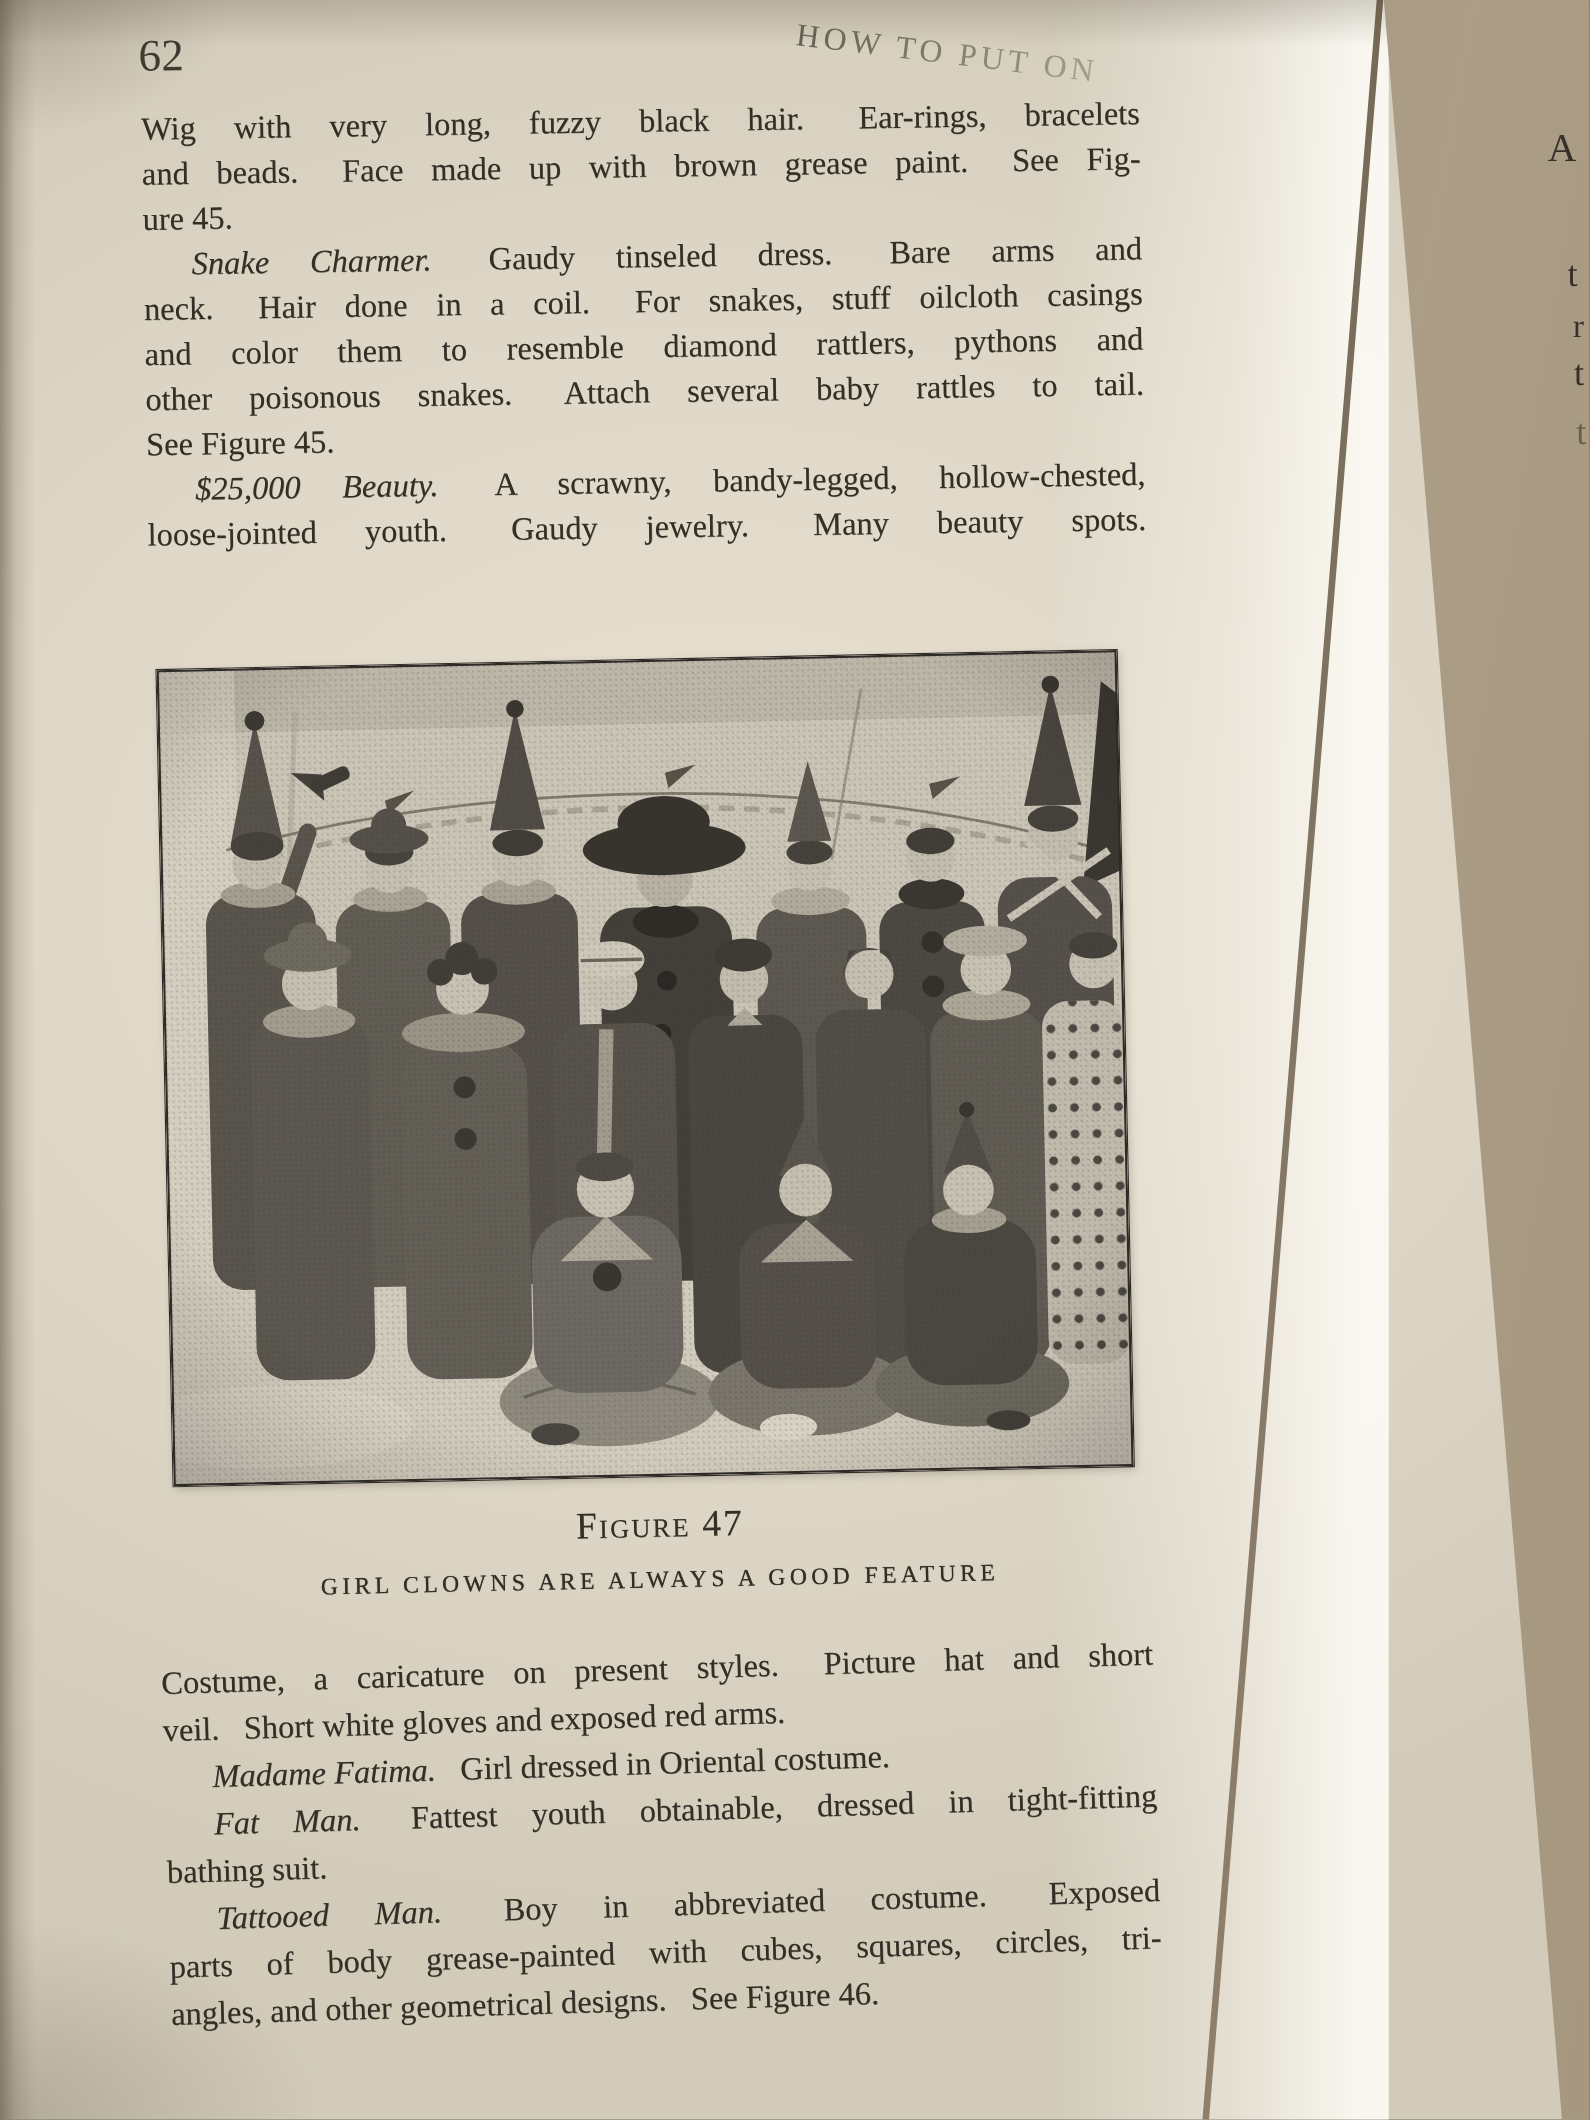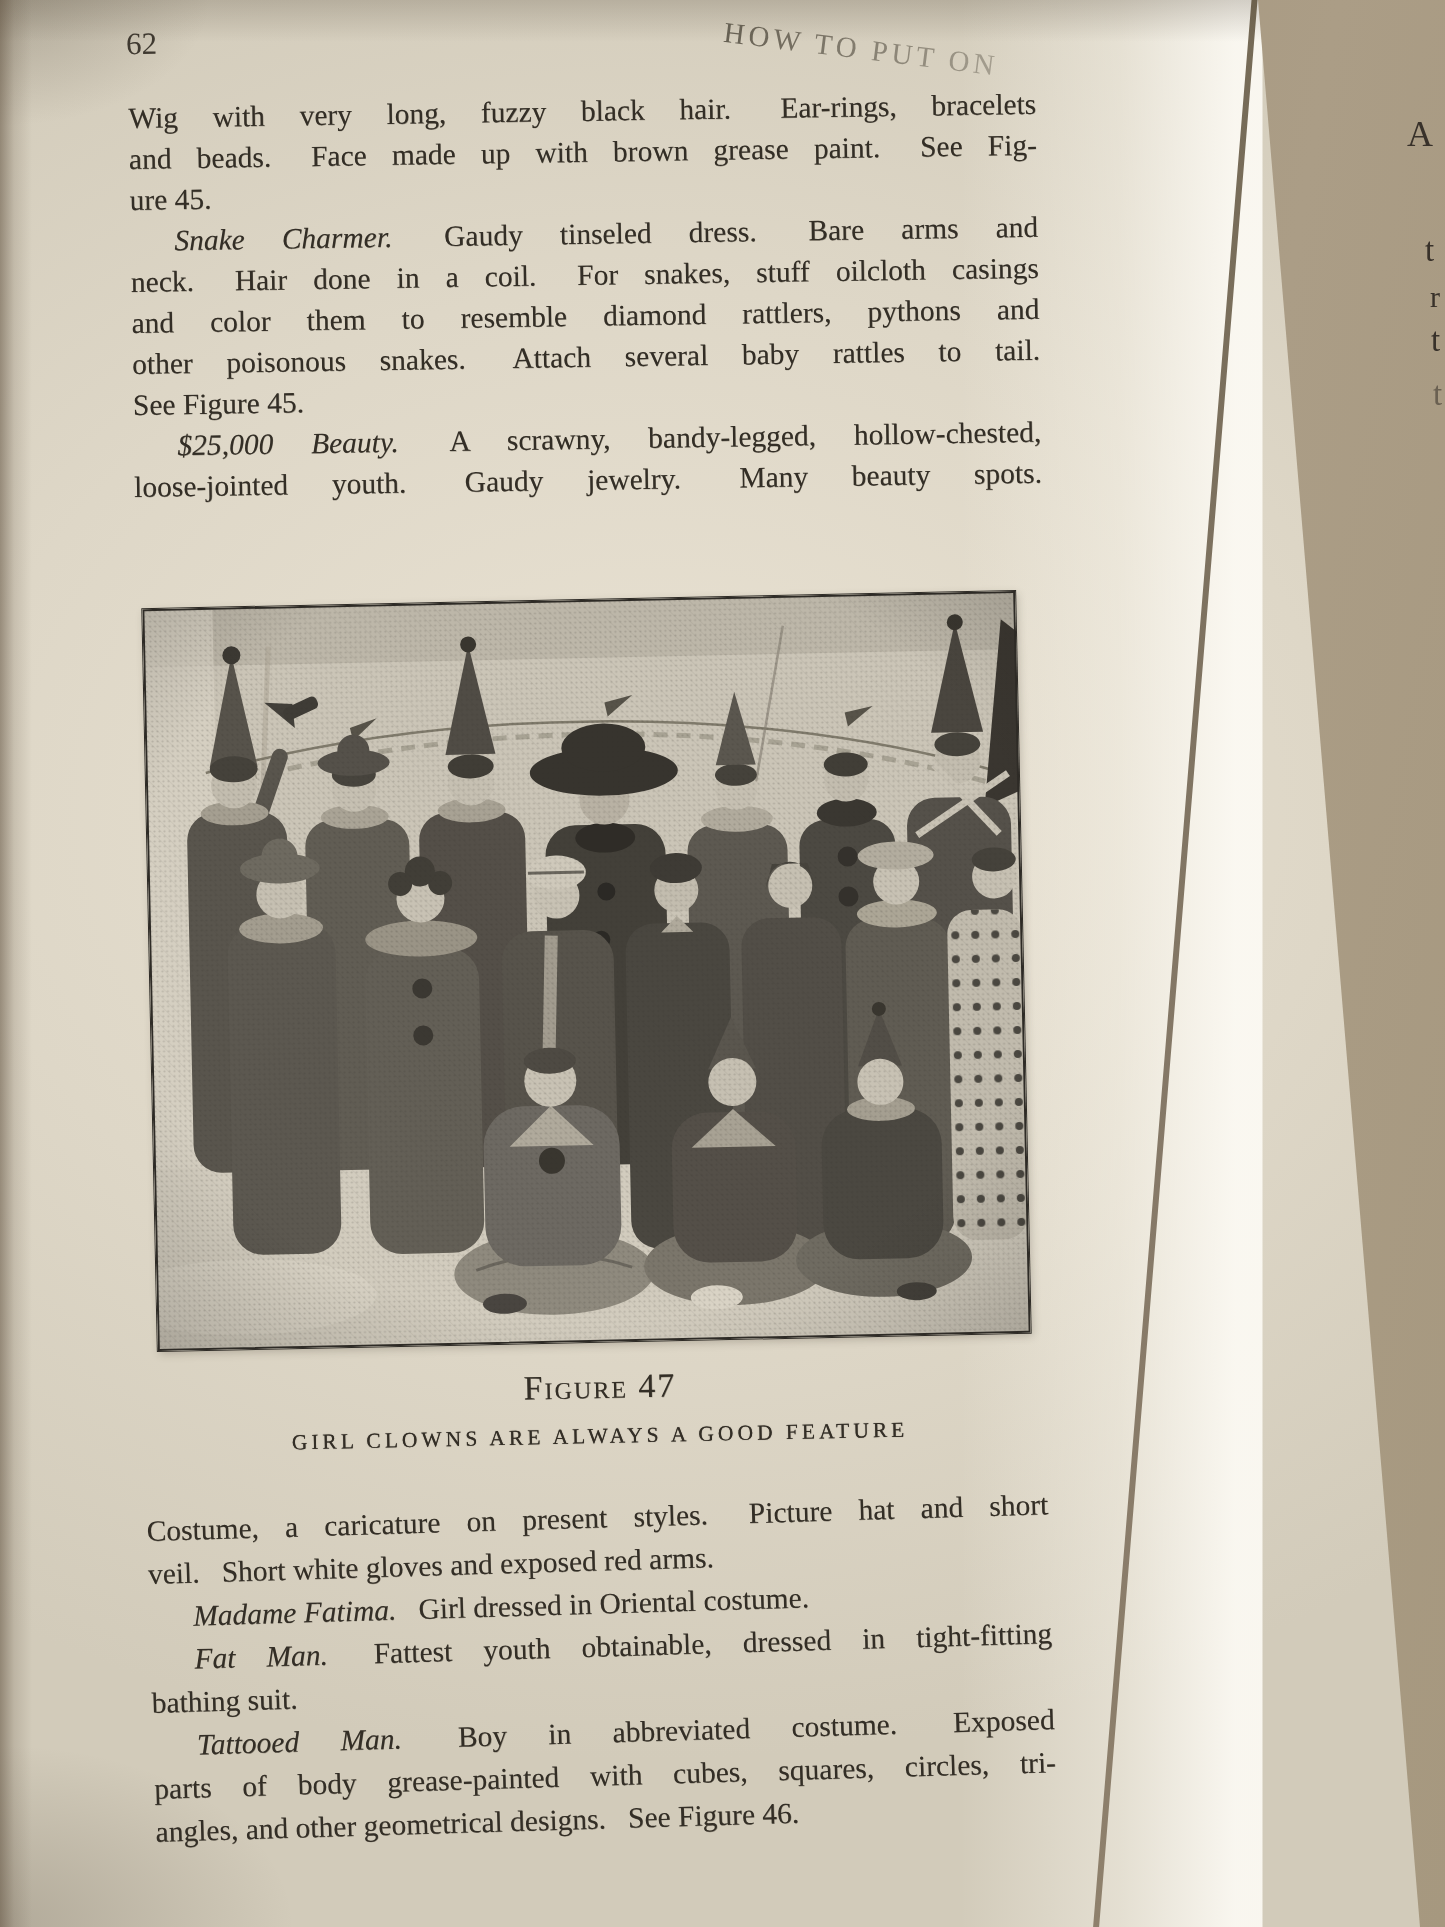--- a/index.html
+++ b/index.html
@@ -25,21 +25,21 @@
     background:linear-gradient(#53462f,#6b5c49 60%,#7a6a54);
     transform:rotate(4.7deg);transform-origin:top left;opacity:.8;border-radius:3px;
   }
   .fragment{position:absolute;color:#38312a;font-size:33px;line-height:1;}
   .fragment.f0{left:1407px;top:116px;font-size:36px;}
   .fragment.f1{left:1425px;top:234px;}
   .fragment.f2{left:1430px;top:282px;font-size:30px;}
   .fragment.f3{left:1431px;top:324px;}
   .fragment.f4{left:1433px;top:378px;opacity:.55;}
   
-  .pagenum{position:absolute;left:126px;top:26px;font-size:31px;color:#3f3930;transform:rotate(-1deg);}
+  .pagenum{position:absolute;left:126px;top:26px;font-size:41px;color:#3f3930;transform:rotate(-1deg);}
   .running-head{
     position:absolute;left:726px;top:16px;width:340px;font-size:29px;letter-spacing:4px;
     color:#5f594c;transform:rotate(7deg);transform-origin:0 0;white-space:nowrap;
     -webkit-mask-image:linear-gradient(90deg,rgba(0,0,0,.95),rgba(0,0,0,.3));
     mask-image:linear-gradient(90deg,rgba(0,0,0,.95),rgba(0,0,0,.3));
   }
   
   .textblock{position:absolute;font-size:29.5px;color:#332e26;
     text-shadow:0.3px 0.4px 0.6px rgba(55,48,38,.45);}
   .tb1{left:128px;top:98px;width:908px;transform:rotate(-0.9deg);transform-origin:0 0;}

